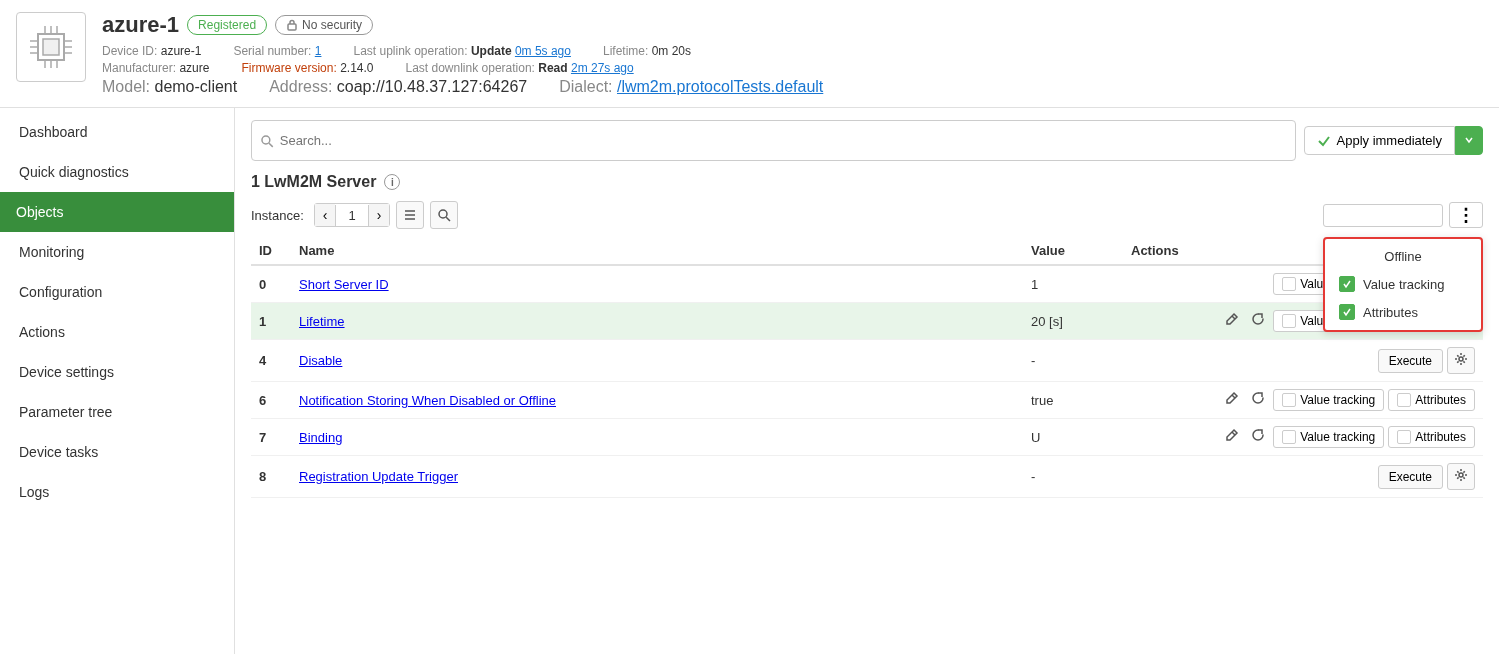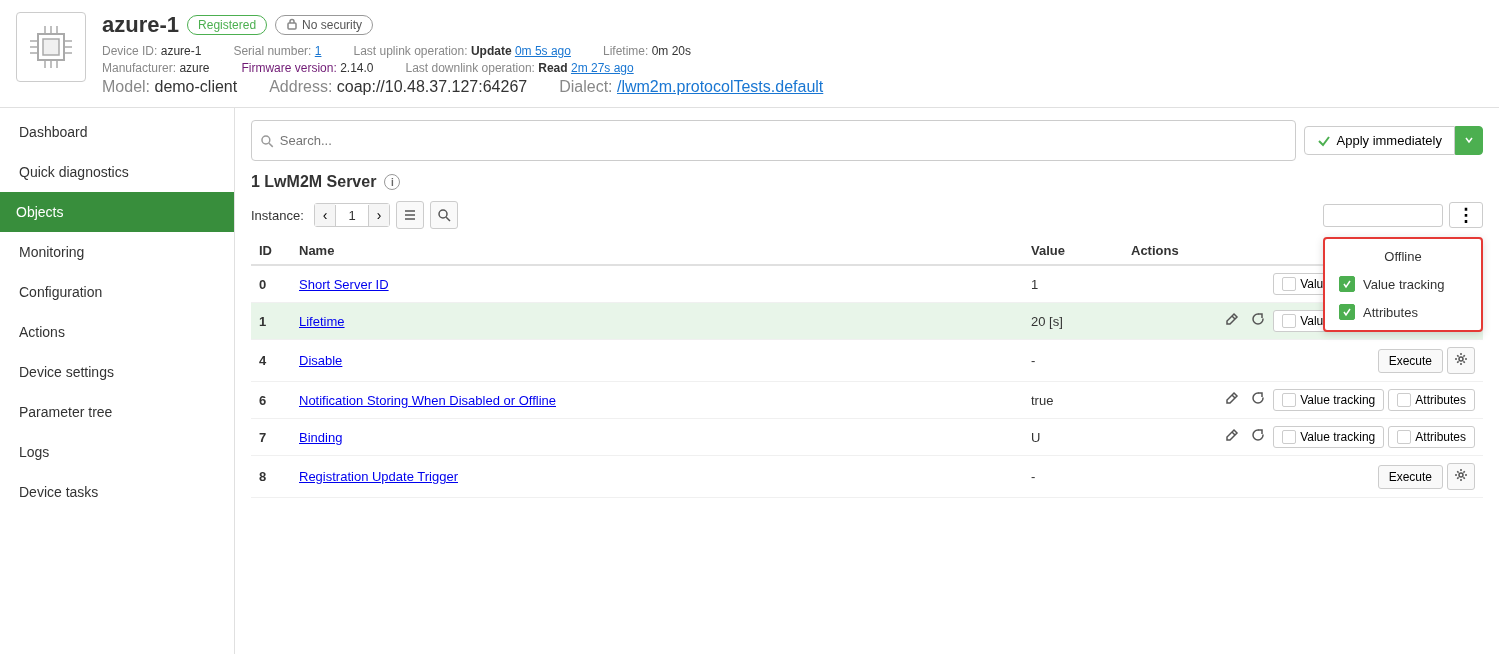--- a/index.html
+++ b/index.html
@@ -6,21 +6,21 @@
     body { font-family: -apple-system, BlinkMacSystemFont, 'Segoe UI', Arial, sans-serif; font-size: 13px; background: #fff; color: #333; display: flex; flex-direction: column; height: 654px; overflow: hidden; }
 
     
     .header { display: flex; align-items: flex-start; padding: 12px 16px 8px 16px; border-bottom: 1px solid #e0e0e0; gap: 16px; }
     .device-icon { width: 70px; height: 70px; border: 1px solid #ccc; border-radius: 4px; display: flex; align-items: center; justify-content: center; flex-shrink: 0; }
     .device-icon svg { width: 50px; height: 50px; stroke: #999; fill: none; }
     .device-info { flex: 1; }
     .device-title { display: flex; align-items: center; gap: 8px; margin-bottom: 6px; }
     .device-name { font-size: 22px; font-weight: 700; }
     .badge-registered { border: 1px solid #4caf50; color: #4caf50; border-radius: 12px; padding: 2px 10px; font-size: 12px; }
-    .badge-security { border: 1px solid #999; color: #555; border-radius: 12px; padding: 2px 10px; font-size: 12px; display: flex; align-items: flex-start; gap: 4px; }
+    .badge-security { border: 1px solid #999; color: #555; border-radius: 12px; padding: 2px 10px; font-size: 12px; display: flex; align-items: center; gap: 4px; }
 
     
     .main { display: flex; flex: 1; overflow: hidden; }
 
     
     .sidebar { width: 235px; border-right: 1px solid #e0e0e0; flex-shrink: 0; padding-top: 4px; overflow-y: auto; }
     .sidebar-item { padding: 12px 16px; cursor: pointer; font-size: 14px; border-left: 3px solid transparent; }
     .sidebar-item.active { background: #388e3c; color: #fff; border-left: 3px solid #388e3c; border: none; }
 
     
@@ -111,21 +111,21 @@
     </div>
 
   <div style="display: flex; gap: 32px; font-size: 12px; margin-bottom: 3px; flex-wrap: wrap;">
   <span><span style="color:#888">Device ID:</span> <span style="font-weight:500">azure-1</span></span>
   <span><span style="color:#888">Serial number:</span> <a href="#" style="color:#1976d2;text-decoration:underline">1</a></span>
   <span><span style="color:#888">Last uplink operation:</span> <strong>Update</strong> <a href="#" style="color:#1976d2;text-decoration:underline">0m 5s ago</a></span>
   <span><span style="color:#888">Lifetime:</span> <span style="font-weight:500">0m 20s</span></span>
 </div>
       <div style="display: flex; gap: 32px; font-size: 12px; margin-bottom: 3px; flex-wrap: wrap;">
   <span><span style="color:#888">Manufacturer:</span> <span style="font-weight:500">azure</span></span>
-  <span><span style="color:#701a75">Firmware version:</span> <span style="font-weight:500">2.14.0</span></span>
+  <span><span style="color:#c2410c">Firmware version:</span> <span style="font-weight:500">2.14.0</span></span>
   <span><span style="color:#888">Last downlink operation:</span> <strong>Read</strong> <a href="#" style="color:#1976d2;text-decoration:underline">2m 27s ago</a></span>
 </div>
       <div style="display: flex; gap: 32px; font-size: 16px; margin-bottom: 3px; flex-wrap: wrap;">
   <span><span style="color:#888">Model:</span> <span style="font-weight:500">demo-client</span></span>
   <span><span style="color:#888">Address:</span> <span style="font-weight:500">coap://10.48.37.127:64267</span></span>
   <span><span style="color:#888">Dialect:</span> <a href="#" style="color:#1976d2;text-decoration:underline">/lwm2m.protocolTests.default</a></span>
 </div>
     </div>
 </div>
 
@@ -150,24 +150,24 @@
     <div class="sidebar-item">
       <span>Actions</span>
     </div>
     <div class="sidebar-item">
       <span>Device settings</span>
     </div>
     <div class="sidebar-item">
       <span>Parameter tree</span>
     </div>
     <div class="sidebar-item">
+      <span>Device tasks</span>
+    </div>
+    <div class="sidebar-item">
       <span>Logs</span>
-    </div>
-    <div class="sidebar-item">
-      <span>Device tasks</span>
     </div>
   </nav>
 
   <div class="content">
 
     <div class="toolbar">
       <div class="search-box">
         <svg width="14" height="14" viewBox="0 0 14 14" fill="none" stroke="#999" stroke-width="1.5">
           <circle cx="6" cy="6" r="4"></circle>
           <line x1="9.2" y1="9.2" x2="13" y2="13"></line>

